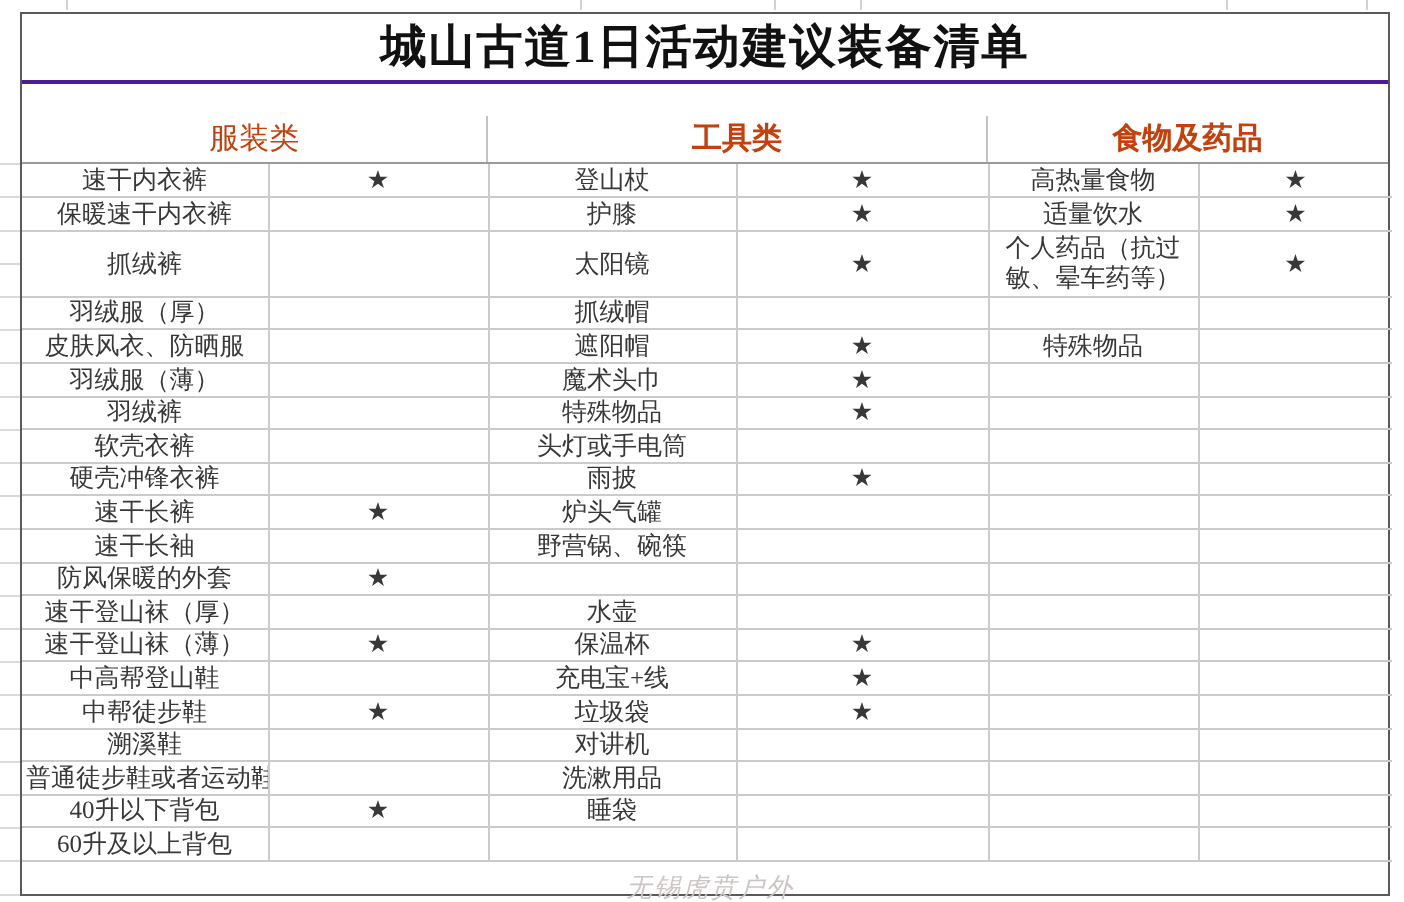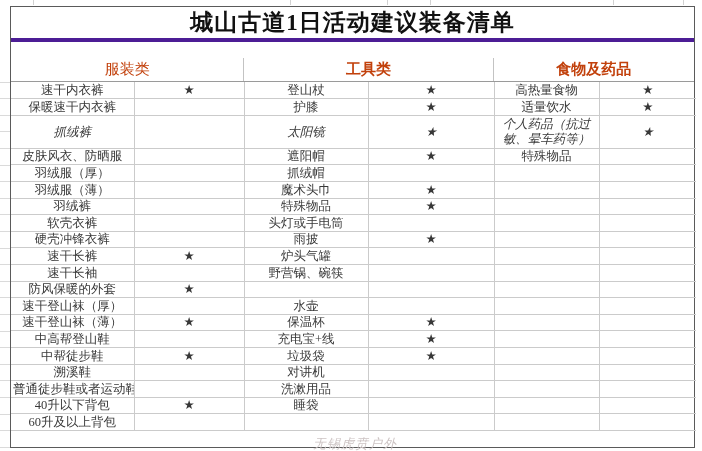--- a/index.html
+++ b/index.html
@@ -19,21 +19,21 @@
     position:absolute;left:0;top:66px;width:10px;height:382px;
     background:repeating-linear-gradient(to bottom,
       transparent 0px, transparent 15.6px, #dadada 15.6px, #dadada 16.6px);
   }
 
   .sheet{
     position:absolute;left:10px;top:6px;width:685px;height:442px;
     border:1px solid #5a5a5a;box-sizing:border-box;background:#ffffff;
   }
   .title-row{
-    height:35px;border-bottom:4px solid #4c1d95;box-sizing:border-box;
+    height:35px;border-bottom:2px solid #4c1d95;box-sizing:border-box;
     display:flex;align-items:center;justify-content:center;
     font-size:23px;font-weight:bold;color:#111111;letter-spacing:1px;
   }
   .header-row{
     height:24px;border-bottom:1px solid #9a9a9a;box-sizing:border-box;
     display:flex;font-size:15px;color:#c2410c;margin-top:16px;
   }
   .header-cell{
     display:flex;align-items:center;justify-content:center;
     box-sizing:border-box;height:100%;
@@ -47,21 +47,21 @@
   table.grid td{
     border:1px solid #cbcbcb;box-sizing:border-box;
     text-align:center;vertical-align:middle;
     font-size:12.5px;line-height:1.15;color:#383838;
     padding:0 2px;overflow:hidden;white-space:nowrap;
   }
   table.grid td:first-child{border-left:none;}
   table.grid td:last-child{border-right:none;}
   table.grid tr:first-child td{border-top:none;}
   table.grid tr{height:16.6px;}
-  table.grid tr.tall{height:33.2px;font-style:italic;}
+  table.grid tr.tall{height:33.2px;}
   table.grid tr.tall td.item-cell-3{white-space:normal;margin-top:41px;}
   td.star-cell{font-size:13px;color:#161616;}
   col.w-i1{width:123px;} col.w-s1{width:110px;}
   col.w-i2{width:124px;} col.w-s2{width:126px;}
   col.w-i3{width:105px;} col.w-s3{width:97px;}
 
   .watermark{
     position:absolute;left:300px;top:435px;width:110px;
     text-align:center;font-size:13px;letter-spacing:1px;
     color:#cdc4c4;font-style:italic;pointer-events:none;
@@ -121,33 +121,33 @@
           </tr>
           <tr class="tall">
             <td class="item-cell item-cell-1">抓绒裤</td>
             <td class="star-cell"></td>
             <td class="item-cell item-cell-2">太阳镜</td>
             <td class="star-cell">★</td>
             <td class="item-cell item-cell-3">个人药品（抗过敏、晕车药等）</td>
             <td class="star-cell">★</td>
           </tr>
           <tr>
+            <td class="item-cell item-cell-1">羽绒服（厚）</td>
+            <td class="star-cell"></td>
+            <td class="item-cell item-cell-2">抓绒帽</td>
+            <td class="star-cell"></td>
+            <td class="item-cell item-cell-3"></td>
+            <td class="star-cell"></td>
+          </tr>
+          <tr>
             <td class="item-cell item-cell-1">皮肤风衣、防晒服</td>
             <td class="star-cell"></td>
             <td class="item-cell item-cell-2">遮阳帽</td>
             <td class="star-cell">★</td>
             <td class="item-cell item-cell-3">特殊物品</td>
-            <td class="star-cell"></td>
-          </tr>
-          <tr>
-            <td class="item-cell item-cell-1">羽绒服（厚）</td>
-            <td class="star-cell"></td>
-            <td class="item-cell item-cell-2">抓绒帽</td>
-            <td class="star-cell"></td>
-            <td class="item-cell item-cell-3"></td>
             <td class="star-cell"></td>
           </tr>
           <tr>
             <td class="item-cell item-cell-1">羽绒服（薄）</td>
             <td class="star-cell"></td>
             <td class="item-cell item-cell-2">魔术头巾</td>
             <td class="star-cell">★</td>
             <td class="item-cell item-cell-3"></td>
             <td class="star-cell"></td>
           </tr>

